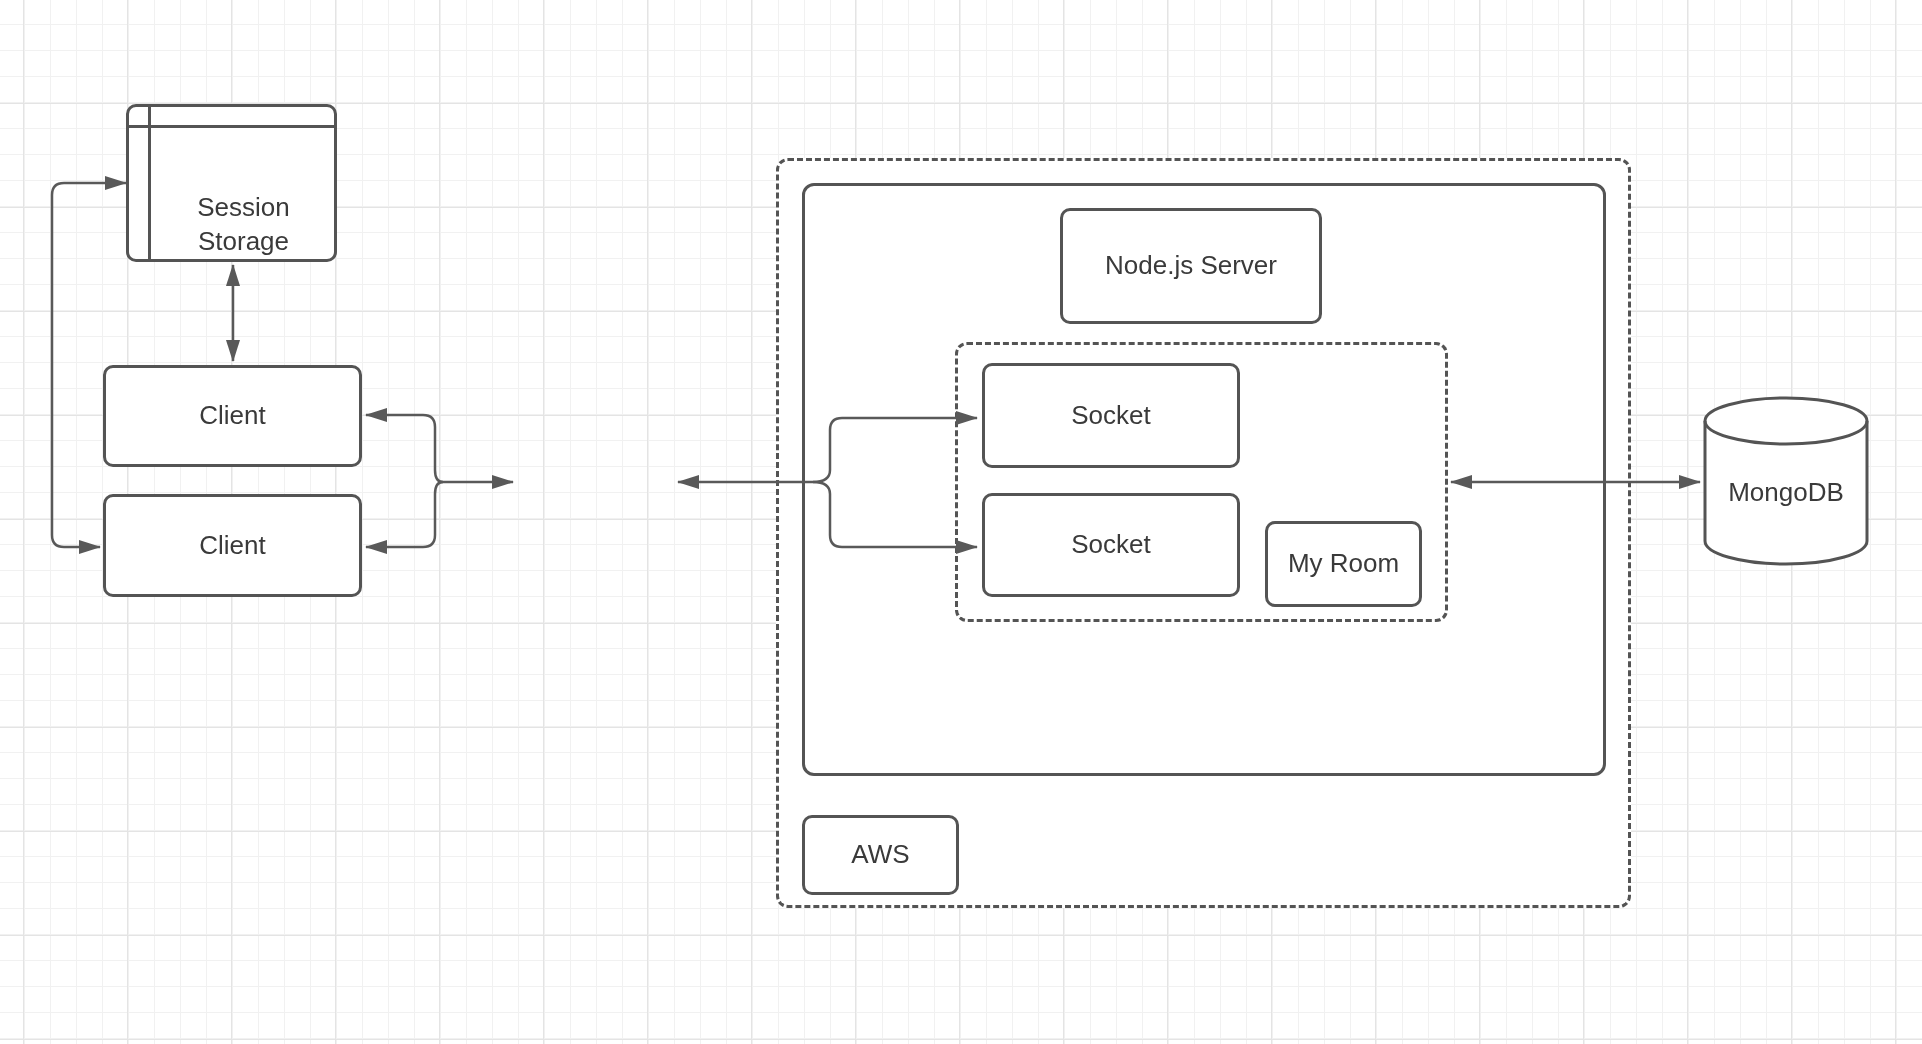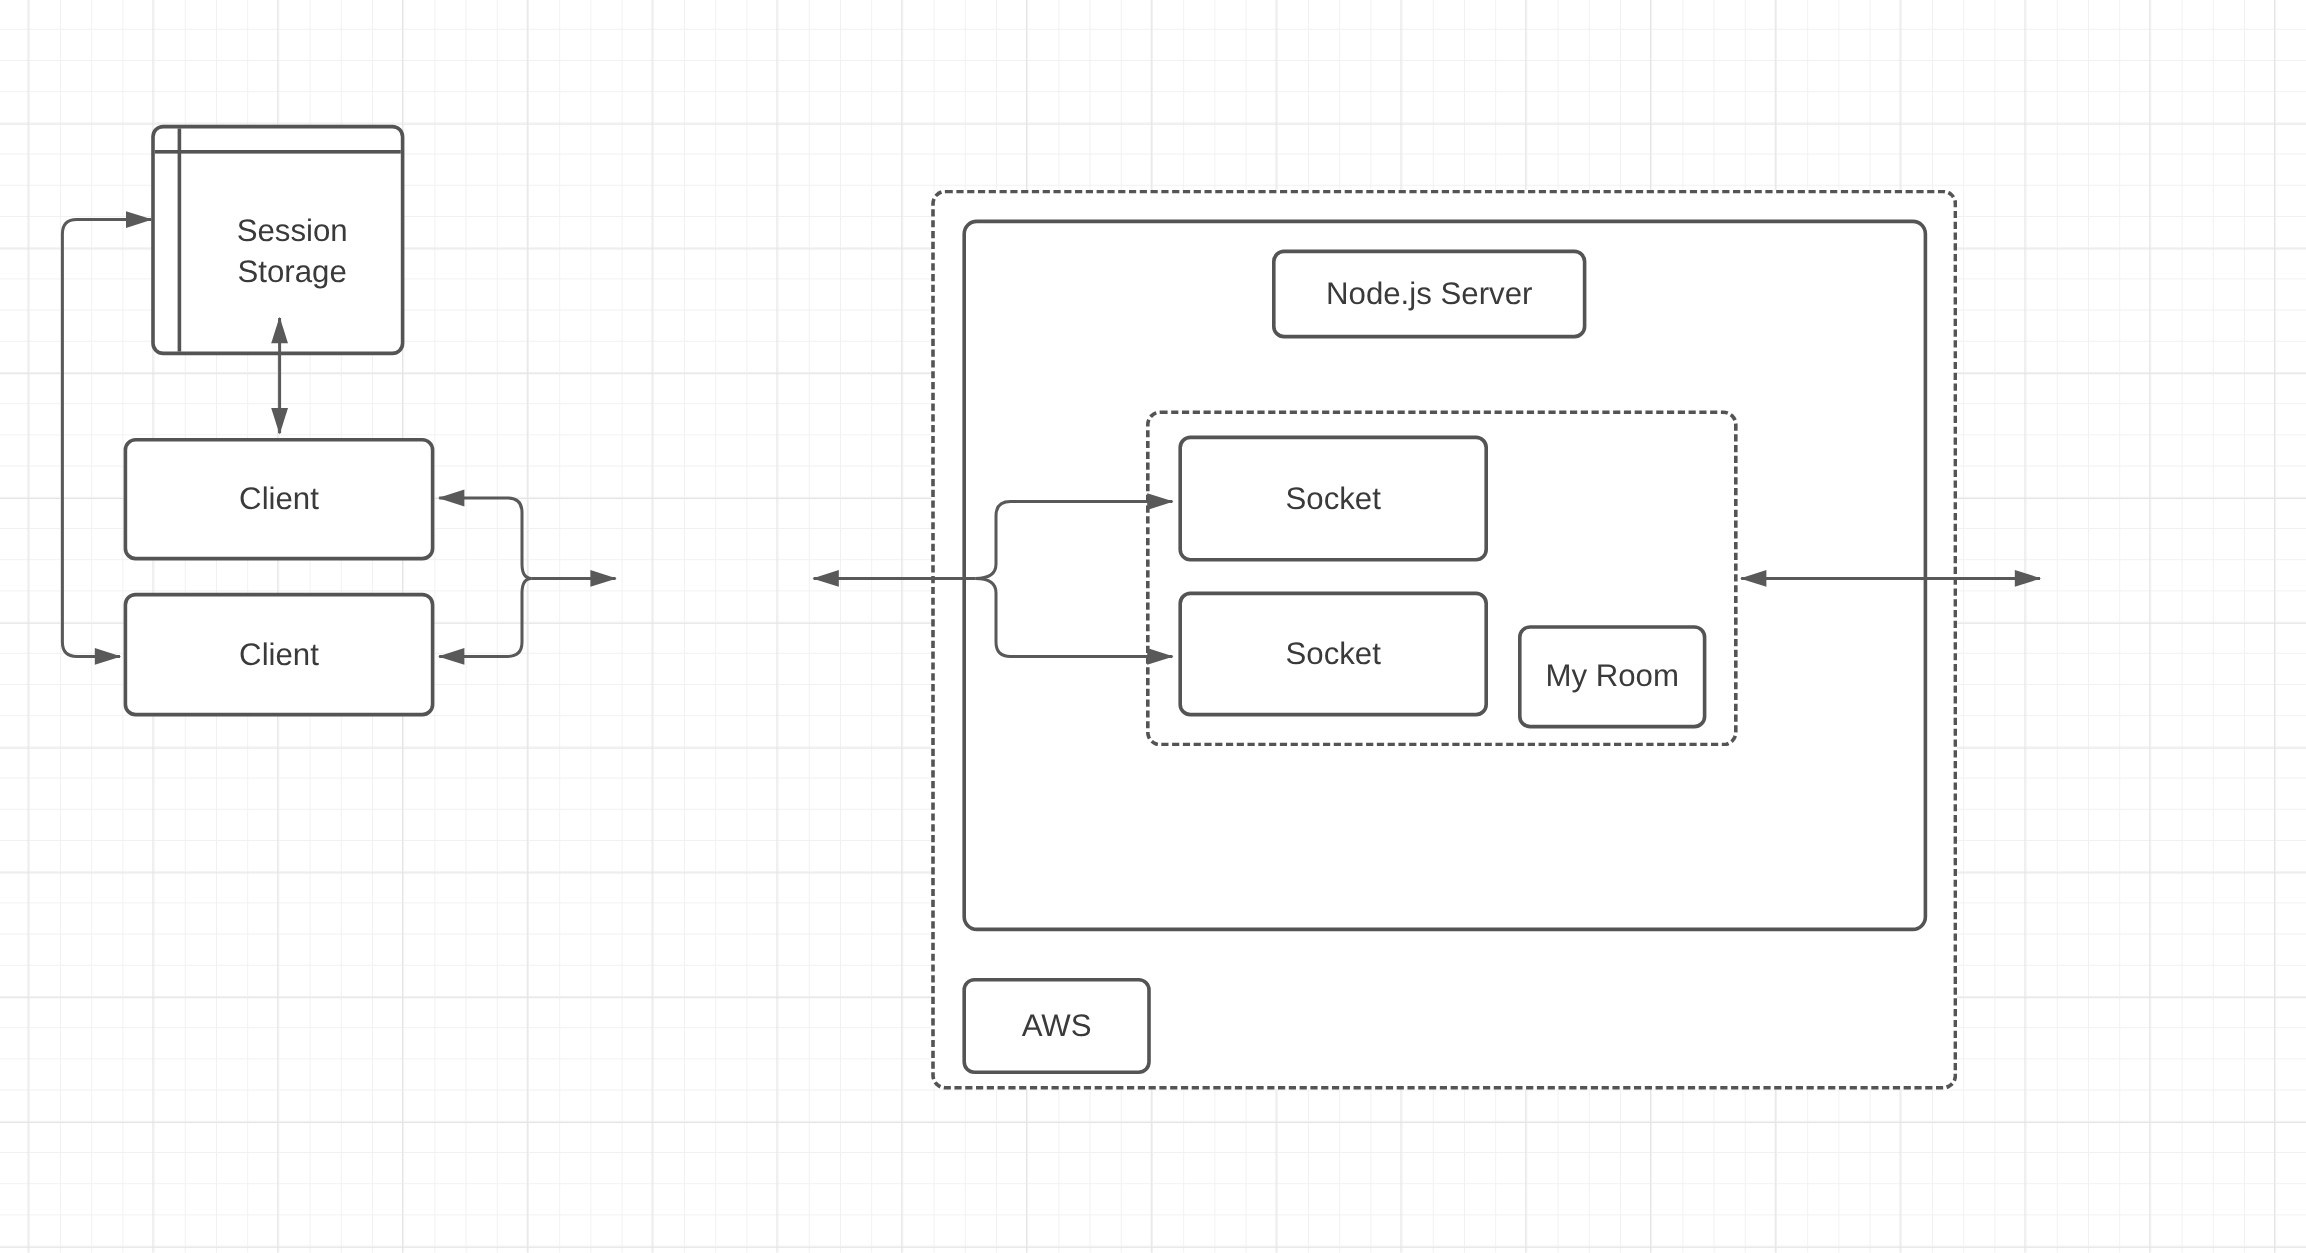--- a/index.html
+++ b/index.html
@@ -33,29 +33,29 @@
     color: #3a3a3a;
     font-size: 26px;
     line-height: 1.3;
     text-align: center;
   }
   .node { border-radius: 10px; }
   .container { border-radius: 12px; border-style: dashed; }
   .container.solid { border-style: solid; }
 
   
-  .n-session { left: 126px; top: 104px; width: 211px; height: 192px; padding-left: 24px; padding-top: 20px; }
+  .n-session { left: 126px; top: 104px; width: 211px; height: 158px; padding-left: 24px; padding-top: 20px; align-items: flex-end; }
   .ss-hline { position: absolute; left: 0; right: 0; top: 18px; height: 3px; background: #545454; }
   .ss-vline { position: absolute; top: 0; bottom: 0; left: 19px; width: 3px; background: #545454; }
   .n-client1 { left: 103px; top: 365px; width: 259px; height: 102px; }
   .n-client2 { left: 103px; top: 494px; width: 259px; height: 103px; }
   .n-nginx   { left: 517px; top: 442px; width: 158px; height: 78px; }
   .c-aws-outer { left: 776px; top: 158px; width: 855px; height: 750px; }
   .c-server    { left: 802px; top: 183px; width: 804px; height: 593px; }
-  .n-nodejs  { left: 1060px; top: 208px; width: 262px; height: 74px; }
+  .n-nodejs  { left: 1060px; top: 208px; width: 262px; height: 116px; }
   .c-sockets { left: 955px; top: 342px; width: 493px; height: 280px; }
   .n-socket1 { left: 982px; top: 363px; width: 258px; height: 105px; }
   .n-socket2 { left: 982px; top: 493px; width: 258px; height: 104px; }
   .n-myroom  { left: 1265px; top: 521px; width: 157px; height: 86px; }
   .n-aws     { left: 802px; top: 803px; width: 157px; height: 80px; margin-top: 12px; }
 
   .n-mongo { position: absolute; left: 1701px; top: 394px; width: 170px; height: 174px; }
   .n-mongo .lbl {
     position: absolute; left: 0; right: 0; top: 83px;
     text-align: center; color: #3a3a3a; font-size: 26px;
@@ -111,20 +111,27 @@
   </div>
 
   <div class="node n-myroom">
     <span class="lbl">My Room</span>
   </div>
 
   <div class="node n-aws">
     <span class="lbl">AWS</span>
   </div>
 
+  <div class="n-mongo">
+    <svg width="170" height="174" viewBox="0 0 170 174">
+      <path d="M 4 27 A 81 23 0 0 1 166 27 L 166 147 A 81 23 0 0 1 4 147 Z" fill="#ffffff" stroke="#545454" stroke-width="3" stroke-linejoin="round"></path>
+      <path d="M 4 27 A 81 23 0 0 0 166 27" fill="none" stroke="#545454" stroke-width="3"></path>
+    </svg>
+    <span class="lbl">MongoDB</span>
+  </div>
 
   <svg class="edges">
     <defs>
       <marker id="arrow" viewBox="0 0 24 18" refX="22" refY="9" markerWidth="24" markerHeight="18" markerUnits="userSpaceOnUse" orient="auto-start-reverse">
         <path d="M 1 2 L 23 9 L 1 16 Z" fill="#595959"></path>
       </marker>
     </defs>
 
     <path class="wire" d="M 126 183 H 64 Q 52 183 52 195 V 535 Q 52 547 64 547 H 100" marker-start="url(#arrow)" marker-end="url(#arrow)"></path>
 

